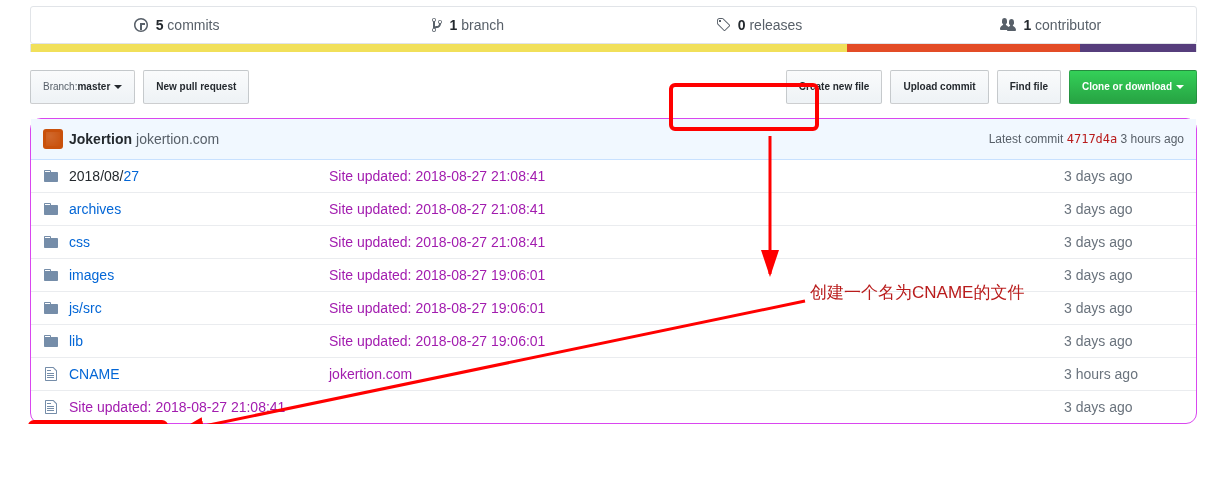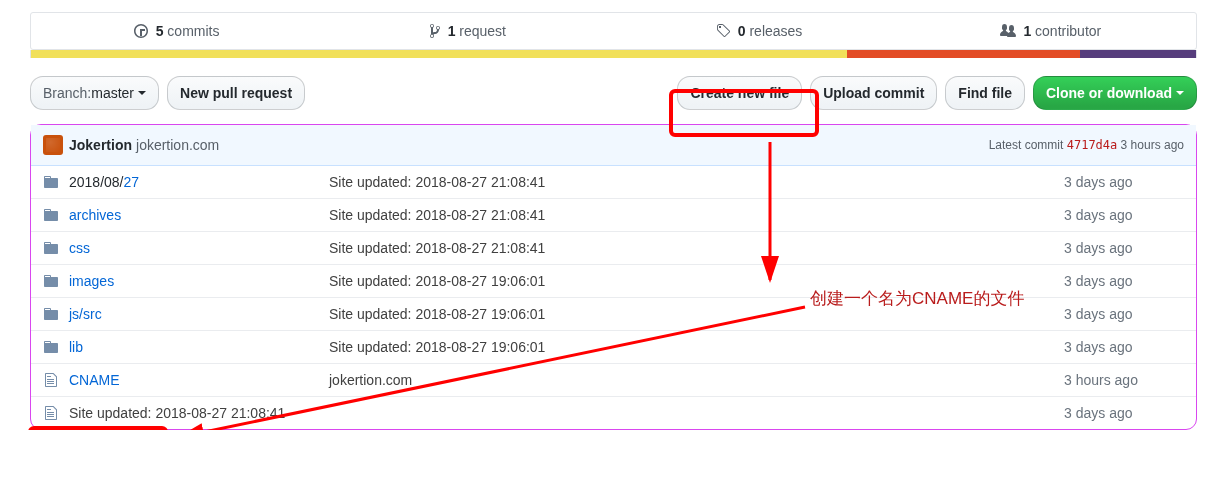--- a/index.html
+++ b/index.html
@@ -1,72 +1,72 @@
 <!DOCTYPE html>
 <html><head>
 <meta charset="utf-8">
 <style>
 *{box-sizing:border-box;margin:0;padding:0}
 body{font-family:-apple-system,BlinkMacSystemFont,"Segoe UI",Helvetica,Arial,sans-serif;font-size:14px;color:#24292e;background:#fff;width:1227px}
 .wrap{padding:0 30px}
-.stats{display:flex;border:1px solid #e1e4e8;border-radius:3px;margin-top:12px}
+.stats{display:flex;border:1px solid #e1e4e8;border-radius:3px;margin-top:6px}
 .stat{flex:1;text-align:center;padding:10px 0;color:#586069;cursor:pointer}
 .stat svg{vertical-align:text-bottom;fill:#586069;margin-right:4px}
 .stat b{color:#24292e;font-weight:600}
 .rainbow{height:8px;display:flex;margin-top:0;border-left:1px solid #e1e4e8;border-right:1px solid #e1e4e8}
 .r1{background:#f1e05a;flex:70}
 .r2{background:#e34c26;flex:20}
 .r3{background:#563d7c;flex:10}
 .bar{display:flex;align-items:center;margin:18px 0 14px;gap:8px}
-.btn{display:inline-flex;align-items:center;padding:6px 12px;font-size:14px;font-weight:600;line-height:20px;color:#24292e;background:linear-gradient(-180deg,#fafbfc,#eff3f6 90%);border:1px solid rgba(27,31,35,.2);border-radius:13px;cursor:pointer;white-space:nowrap}
+.btn{display:inline-flex;align-items:center;padding:6px 12px;font-size:10px;font-weight:600;line-height:20px;color:#24292e;background:linear-gradient(-180deg,#fafbfc,#eff3f6 90%);border:1px solid rgba(27,31,35,.2);border-radius:2px;cursor:pointer;white-space:nowrap}
 .btn.small{font-weight:400}
 .btn.green{color:#fff;background:linear-gradient(-180deg,#34d058,#28a745 90%)}
 .sp{flex:1}
 .caret{display:inline-block;width:0;height:0;border:4px solid transparent;border-top-color:currentColor;margin-left:4px;margin-top:3px}
 .box{border:1px solid #d946ef;border-radius:11px}
 .commit{display:flex;align-items:center;background:#f1f8ff;padding:10px 12px;border-bottom:1px solid #c8e1ff}
 .avatar{width:20px;height:20px;background:#c9510c;border-radius:3px;margin-right:6px;display:inline-block;position:relative}
 .avatar::after{content:"";position:absolute;inset:3px;background:radial-gradient(circle at 30% 30%,#fff2,#0000)}
 .commit .u{font-weight:600;color:#24292e}
 .commit .m{color:#586069;margin-left:4px}
 .commit .r{margin-left:auto;color:#586069;font-size:12px}
 .commit .r a{color:#b91c1c;font-family:SFMono-Regular,Consolas,Menlo,monospace}
 .row{display:flex;align-items:center;padding:8px 12px;border-top:1px solid #eaecef}
 .row:first-of-type{border-top:none}
 .ic{width:16px;height:16px;margin-right:10px;fill:rgba(3,47,98,.55)}
 .ic.file{fill:rgba(3,47,98,.55)}
 .fn{width:260px}
 .fn a{color:#0366d6;text-decoration:none}
-.msg{flex:1;color:#404040}
+.msg{flex:1;color:#a21caf}
 .age{color:#6a737d;width:120px;text-align:left}
 .anno-box{position:absolute;border:4px solid #ff0000;border-radius:6px;pointer-events:none}
 .anno-text{position:absolute;color:#b91c1c;font-size:17px;font-family:"Microsoft YaHei",sans-serif;white-space:nowrap}
 svg.arrow{position:absolute;pointer-events:none}
 .branch-label{font-weight:400;color:#586069}
-.branch-name{font-weight:400;color:#24292e}
+.branch-name{font-weight:700;color:#24292e}
 </style>
 </head>
 <body>
 
 <div class="wrap" style="position:relative">
 
   <div class="stats">
     <div class="stat">
       <svg width="14" height="16" viewBox="0 0 14 16">
           <path d="M8 13H6V6h5v2H8v5zM7 1C3.14 1 0 4.14 0 8s3.14 7 7 7 7-3.14 7-7-3.14-7-7-7zm0 12.5A5.5 5.5 0 1 1 7 2.5a5.5 5.5 0 0 1 0 11z"></path>
         </svg>
       <b>5</b>
       <span>commits</span>
     </div>
     <div class="stat">
       <svg width="10" height="16" viewBox="0 0 10 16">
           <path d="M10 5c0-1.11-.89-2-2-2a1.993 1.993 0 0 0-1 3.72v.3c-.02.52-.23.98-.63 1.38-.4.4-.86.61-1.38.63-.83.02-1.48.16-2 .45V4.72a1.993 1.993 0 0 0-1-3.72C.88 1 0 1.89 0 3a2 2 0 0 0 1 1.72v6.56c-.59.35-1 .99-1 1.72 0 1.11.89 2 2 2 1.11 0 2-.89 2-2 0-.53-.2-1-.53-1.36.09-.06.48-.41.59-.47.25-.11.56-.17.94-.17 1.05-.05 1.95-.45 2.75-1.25S8.95 7.77 9 6.73h-.02C9.59 6.37 10 5.73 10 5zM2 1.8c.66 0 1.2.55 1.2 1.2 0 .65-.55 1.2-1.2 1.2C1.35 4.2.8 3.65.8 3c0-.65.55-1.2 1.2-1.2zm0 12.41c-.66 0-1.2-.55-1.2-1.2 0-.65.55-1.2 1.2-1.2.65 0 1.2.55 1.2 1.2 0 .65-.55 1.2-1.2 1.2zM8 6.21c-.66 0-1.2-.55-1.2-1.2 0-.65.55-1.2 1.2-1.2.65 0 1.2.55 1.2 1.2 0 .65-.55 1.2-1.2 1.2z"></path>
         </svg>
       <b>1</b>
-      <span>request</span>
+      <span>branch</span>
     </div>
     <div class="stat">
       <svg width="14" height="16" viewBox="0 0 14 16">
           <path d="M7.73 1.73C7.26 1.26 6.62 1 5.96 1H3.5C2.13 1 1 2.13 1 3.5v2.47c0 .66.27 1.3.73 1.77l6.06 6.06c.39.39 1.02.39 1.41 0l4.59-4.59a.996.996 0 0 0 0-1.41L7.73 1.73zM2.38 7.09c-.31-.3-.47-.7-.47-1.13V3.5c0-.88.72-1.59 1.59-1.59h2.47c.42 0 .83.16 1.13.47l6.14 6.13-4.73 4.73-6.13-6.15zM3.01 3h2v2H3V3h.01z"></path>
         </svg>
       <b>0</b>
       <span>releases</span>
     </div>
     <div class="stat">
       <svg width="16" height="16" viewBox="0 0 16 16">

